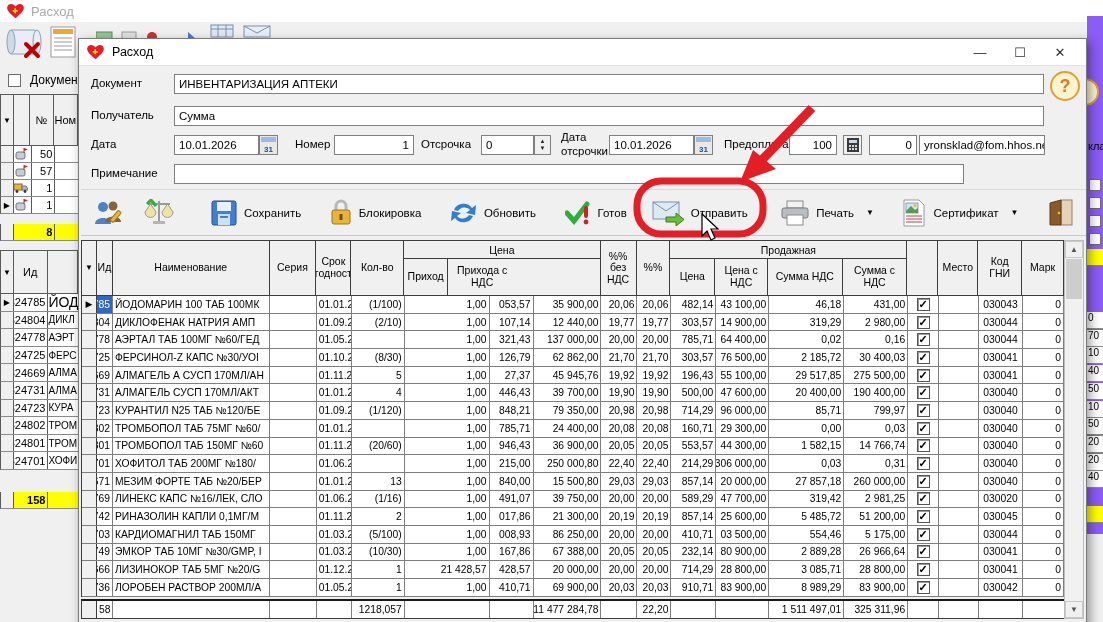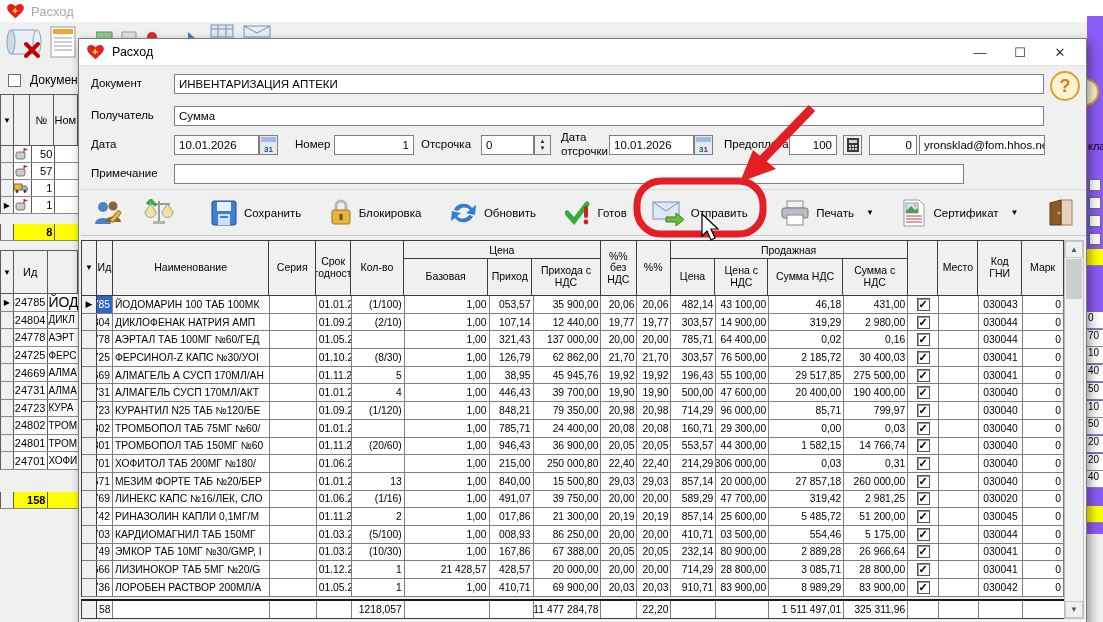--- a/index.html
+++ b/index.html
@@ -444,21 +444,20 @@
         <span class="harrow">▼</span>
       </div>
     <div class="hc c-id">Ид</div>
     <div class="hc c-name">Наименование</div>
     <div class="hc c-series">Серия</div>
     <div class="hc c-exp">Срок годност</div>
     <div class="hc c-qty">Кол-во</div>
     <div class="hgroup" style="width:197px">
       <div class="hg-top">Цена</div>
       <div class="hg-sub">
-        <div class="hc c-base">Базовая</div>
         <div class="hc c-prihod">Приход</div>
         <div class="hc c-prihodnds">Прихода с НДС</div>
       </div>
     </div>
     <div class="hc c-pct1">%% без НДС</div>
     <div class="hc c-pct2">%%</div>
     <div class="hgroup" style="width:237px">
       <div class="hg-top">Продажная</div>
       <div class="hg-sub">
         <div class="hc c-price">Цена</div>
@@ -567,21 +566,21 @@
         <div class="gc c-mark r">0</div>
       </div>
       <div class="grow">
         <div class="gc gmark"></div>
         <div class="gc c-id r">669</div>
         <div class="gc c-name">АЛМАГЕЛЬ А СУСП 170МЛ/АН</div>
         <div class="gc c-series"></div>
         <div class="gc c-exp">01.11.2</div>
         <div class="gc c-qty r">5</div>
         <div class="gc c-base r">1,00</div>
-        <div class="gc c-prihod r">38,95</div>
+        <div class="gc c-prihod r">27,37</div>
         <div class="gc c-prihodnds r">45 945,76</div>
         <div class="gc c-pct1 r">19,92</div>
         <div class="gc c-pct2 r">19,92</div>
         <div class="gc c-price r">196,43</div>
         <div class="gc c-pricends r">55 100,00</div>
         <div class="gc c-sumnds r">29 517,85</div>
         <div class="gc c-sumsnds r">275 500,00</div>
         <div class="gc c-chk c">
           <div class="gcb">✓</div>
         </div>

